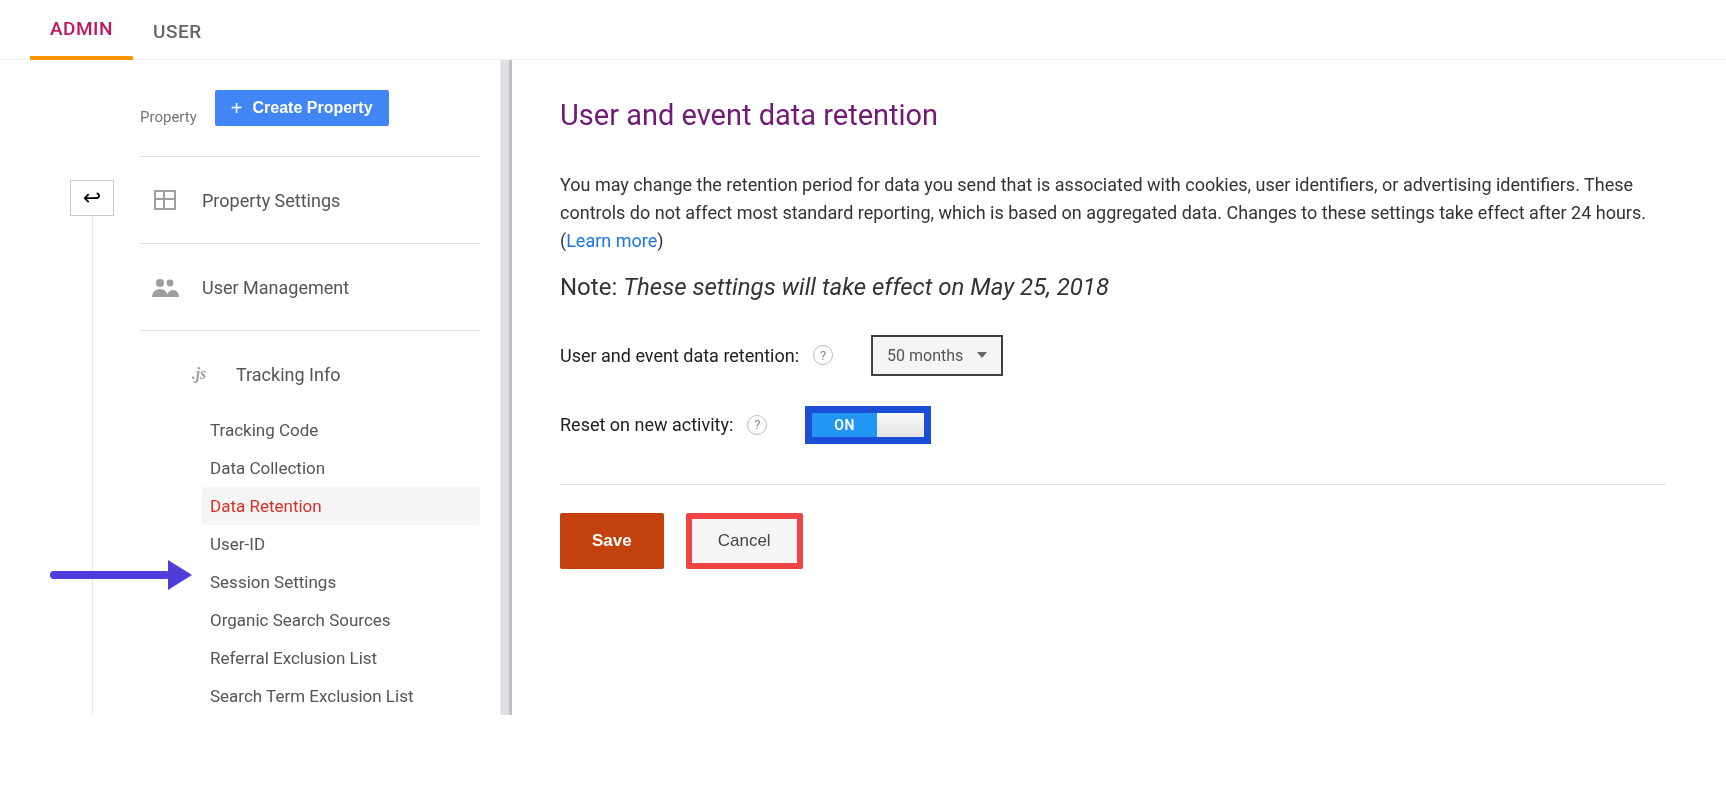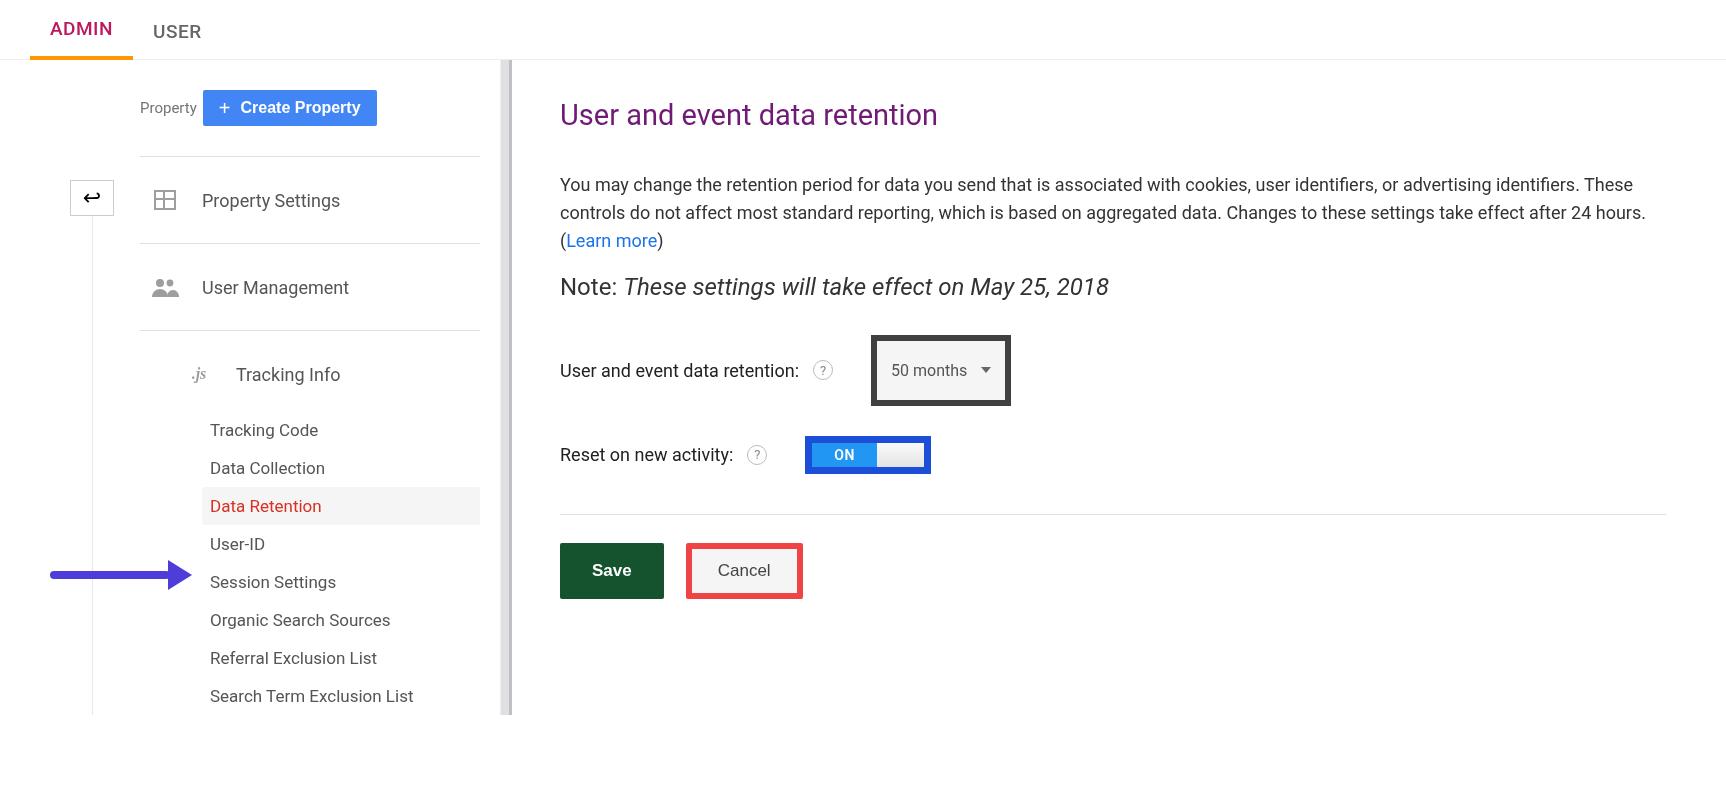--- a/index.html
+++ b/index.html
@@ -6,21 +6,21 @@
   body { font-family: Roboto, Arial, sans-serif; background: #fff; color: #333; width: 1726px; }
   
   .top-tabs { display: flex; padding-left: 30px; border-bottom: 1px solid #eee; height: 60px; align-items: flex-end; }
   .tab { padding: 0 20px 16px 20px; font-size: 19px; font-weight: 500; color: #666; cursor: pointer; letter-spacing: 0.5px; }
   .tab.active { color: #be185d; border-bottom: 4px solid #ff9800; margin-bottom: -1px; }
   
   .layout { display: flex; }
   
   .sidebar { width: 500px; padding-top: 30px; position: relative; }
   
-  .property-row { display: flex; align-items: center; padding: 0 0 0 140px; gap: 6px; margin-bottom: 30px; }
+  .property-row { display: flex; align-items: flex-end; padding: 0 0 0 140px; gap: 18px; margin-bottom: 30px; }
   .property-label { color: #757575; font-size: 15px; }
   .create-btn { background: #4285f4; color: #fff; border: none; padding: 8px 16px; font-size: 16px; font-weight: 600; display: flex; align-items: center; gap: 10px; cursor: pointer; border-radius: 2px; }
   .plus { font-size: 20px; font-weight: 400; line-height: 1; }
   
   .back-btn { position: absolute; left: 70px; top: 120px; width: 44px; height: 36px; background: #fff; border: 1px solid #ccc; display: flex; align-items: center; justify-content: center; cursor: pointer; font-size: 22px; }
   
   .nav-items { margin-left: 140px; margin-right: 20px; }
   .nav-divider { border-top: 1px solid #e0e0e0; margin: 6px 0; }
   .nav-item { display: flex; align-items: center; padding: 24px 10px; gap: 22px; cursor: pointer; }
   .nav-item .icon { width: 30px; height: 26px; display: flex; align-items: center; justify-content: center; color: #9e9e9e; }
@@ -42,30 +42,30 @@
   .page-title { font-size: 29px; color: #701a75; font-weight: 400; margin-bottom: 39px; }
   .desc { font-size: 18px; color: #333; line-height: 1.55; margin-bottom: 18px; }
   .desc a { color: #1a73e8; text-decoration: none; }
   .note { font-size: 24px; margin-bottom: 34px; }
   .note .note-body { font-style: italic; }
   
   .field-row { display: flex; align-items: center; margin-bottom: 30px; gap: 12px; }
   .field-label { font-size: 18px; color: #212121; }
   .help-icon { width: 20px; height: 20px; border: 1px solid #bbb; border-radius: 50%; display:inline-flex; align-items:center; justify-content:center; font-size: 13px; color: #888; margin-left: 2px; }
   
-  .dropdown { background: #f5f5f5; border: 6px solid #404040; padding: 20px 14px; font-size: 16px; color: #555; display: flex; align-items: center; gap: 14px; cursor: pointer; }
+  .dropdown { background: #f5f5f5; border: 2px solid #404040; padding: 9px 14px; font-size: 16px; color: #555; display: flex; align-items: center; gap: 14px; cursor: pointer; }
   .caret-down { border-top: 6px solid #666; border-left: 5px solid transparent; border-right: 5px solid transparent; }
   
   .toggle { width: 126px; height: 38px; display: flex; border: 7px solid #1d4ed8; cursor: pointer; }
   .toggle .on-half { flex: 1.15; background: #2196f3; color: #fff; display:flex; align-items:center; justify-content:center; font-weight:600; font-size:14px; letter-spacing:0.5px;}
   .toggle .off-half { flex: 0.85; background: linear-gradient(#fafafa,#e4e4e4); }
   
   .footer-divider { border-top: 1px solid #e0e0e0; margin: 40px 0 28px 0; }
   .actions { display: flex; gap: 22px; }
-  .btn-save { background: #14532d; color: #fff; border: none; padding: 12px 32px; font-size: 17px; font-weight:600; cursor: pointer; border-radius:2px;}
+  .btn-save { background: #c2410c; color: #fff; border: none; padding: 12px 32px; font-size: 17px; font-weight:600; cursor: pointer; border-radius:2px;}
   .btn-cancel { background: #f5f5f5; border: 6px solid #ef4444; padding: 12px 26px; font-size: 17px; color: #444; font-weight:500; cursor: pointer; border-radius:2px;}
 
   
   .icon-box { border: 2px solid #9e9e9e; width:22px; height:20px; position:relative; }
   .icon-box::before { content:''; position:absolute; left:0; top:0; height:100%; width:7px; border-right:2px solid #9e9e9e;}
   .icon-box::after  { content:''; position:absolute; left:0; right:0; top:6px; border-top:2px solid #9e9e9e;}
   .icon-users { font-size: 22px; color:#9e9e9e;}
   .icon-js { font-family: serif; font-style: italic; font-size: 16px; color:#9e9e9e; font-weight:bold;margin-left:34px;}
 </style>
 </head>

